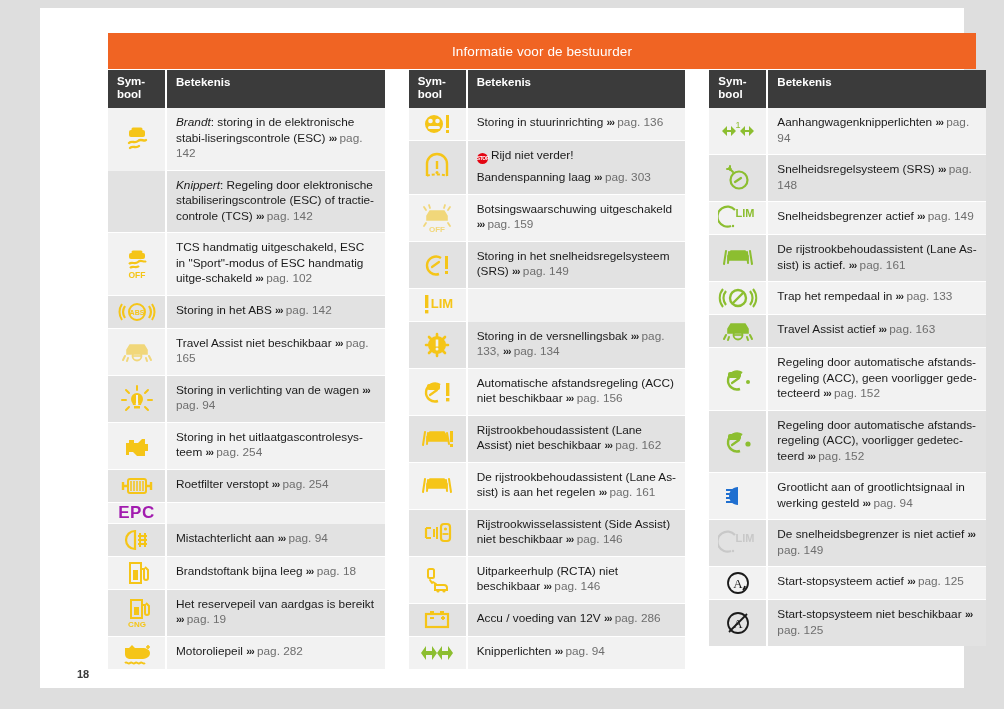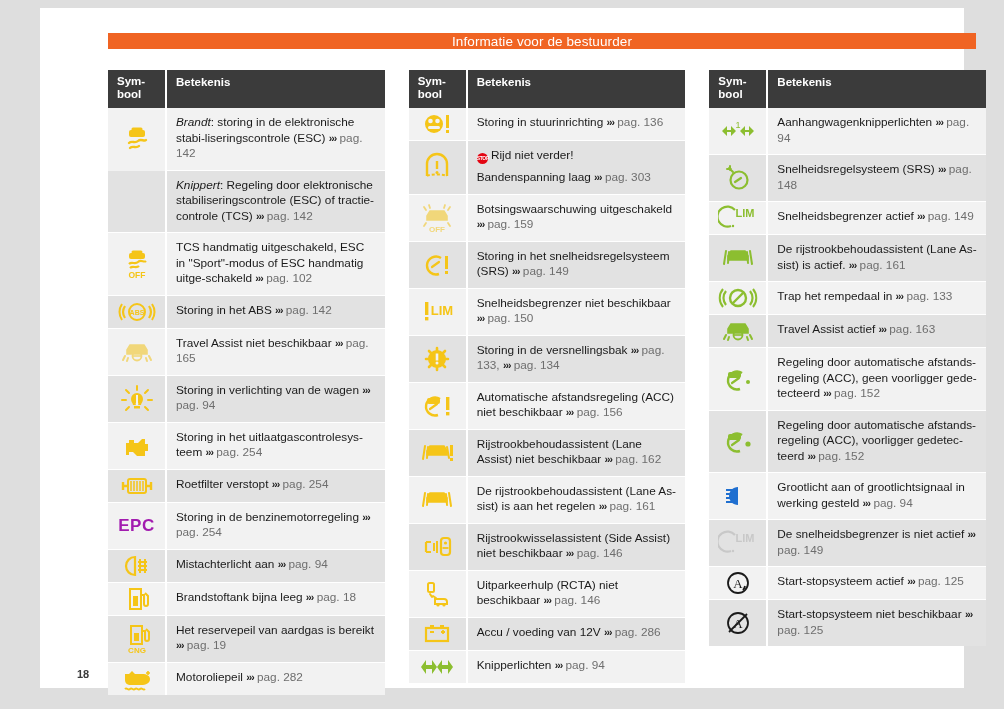--- a/index.html
+++ b/index.html
@@ -11,21 +11,21 @@
   }
   #page {
     position: absolute;
     left: 40px; top: 8px;
     width: 924px; height: 680px;
     background: #ffffff;
   }
   #header-bar {
     position: absolute;
     left: 68px; top: 25px;
-    width: 868px; height: 16px;
+    width: 868px; height: 36px;
     background: #f06423;
     display: flex; align-items: center; justify-content: center;
   }
   #header-title {
     color: #ffffff;
     font-size: 13.5px;
     letter-spacing: 0.1px;
     font-weight: 400;
   }
   #columns {
@@ -202,21 +202,20 @@
                 <path d="M5 16h6M29 16h6" stroke="#f5c518" stroke-width="2.4"></path>
                 <path d="M6 12l0 8M34 12l0 8" stroke="#f5c518" stroke-width="2.4"></path>
               </svg>
             </div>
             <div class="mean">Roetfilter verstopt <span class="arrows">›››</span> <span class="pg">pag. 254</span></div>
           </div>
           <div class="row">
             <div class="sym">
               <div class="epc-txt" style="color:#a21caf">EPC</div>
             </div>
-            <div class="mean">Storing in de benzinemotorregeling <span class="arrows">›››</span> <span class="pg">pag. 254</span></div>
           </div>
           <div class="row alt">
             <div class="sym">
               <svg class="ic" viewBox="0 0 40 32">
                 <path d="M18 7c-5 0-9 4-9 9s4 9 9 9z" fill="none" stroke="#f5c518" stroke-width="2.2"></path>
                 <path d="M23 9v14M28 9v14" stroke="#f5c518" stroke-width="2"></path>
                 <path d="M21 12h9M21 16h9M21 20h9" stroke="#f5c518" stroke-width="1.8"></path>
               </svg>
             </div>
             <div class="mean">Mistachterlicht aan <span class="arrows">›››</span> <span class="pg">pag. 94</span></div>
@@ -307,21 +306,20 @@
             <div class="mean">Storing in het snelheidsregelsysteem (SRS) <span class="arrows">›››</span> <span class="pg">pag. 149</span></div>
           </div>
           <div class="row">
             <div class="sym">
               <svg class="ic" viewBox="0 0 40 32">
                 <rect x="8" y="6" width="3.4" height="13" fill="#f5c518"></rect>
                 <rect x="8" y="21" width="3.4" height="3.4" fill="#f5c518"></rect>
                 <text x="25" y="19" text-anchor="middle" font-size="13" font-weight="bold" fill="#f5c518" font-family="Liberation Sans,sans-serif">LIM</text>
               </svg>
             </div>
-            <div class="mean">Snelheidsbegrenzer niet beschikbaar <span class="arrows">›››</span> <span class="pg">pag. 150</span></div>
           </div>
           <div class="row alt">
             <div class="sym">
               <svg class="ic" viewBox="0 0 40 32">
                 <circle cx="20" cy="16" r="9" fill="#f5c518"></circle>
                 <path d="M20 5v3M20 24v3M9 16h3M28 16h3M12 8l2 2M26 22l2 2M12 24l2-2M26 10l2-2" stroke="#f5c518" stroke-width="2.6" stroke-linecap="round"></path>
                 <rect x="18.7" y="10.5" width="2.6" height="7" fill="#f2f2f2"></rect>
                 <circle cx="20" cy="20" r="1.5" fill="#f2f2f2"></circle>
               </svg>
             </div>

